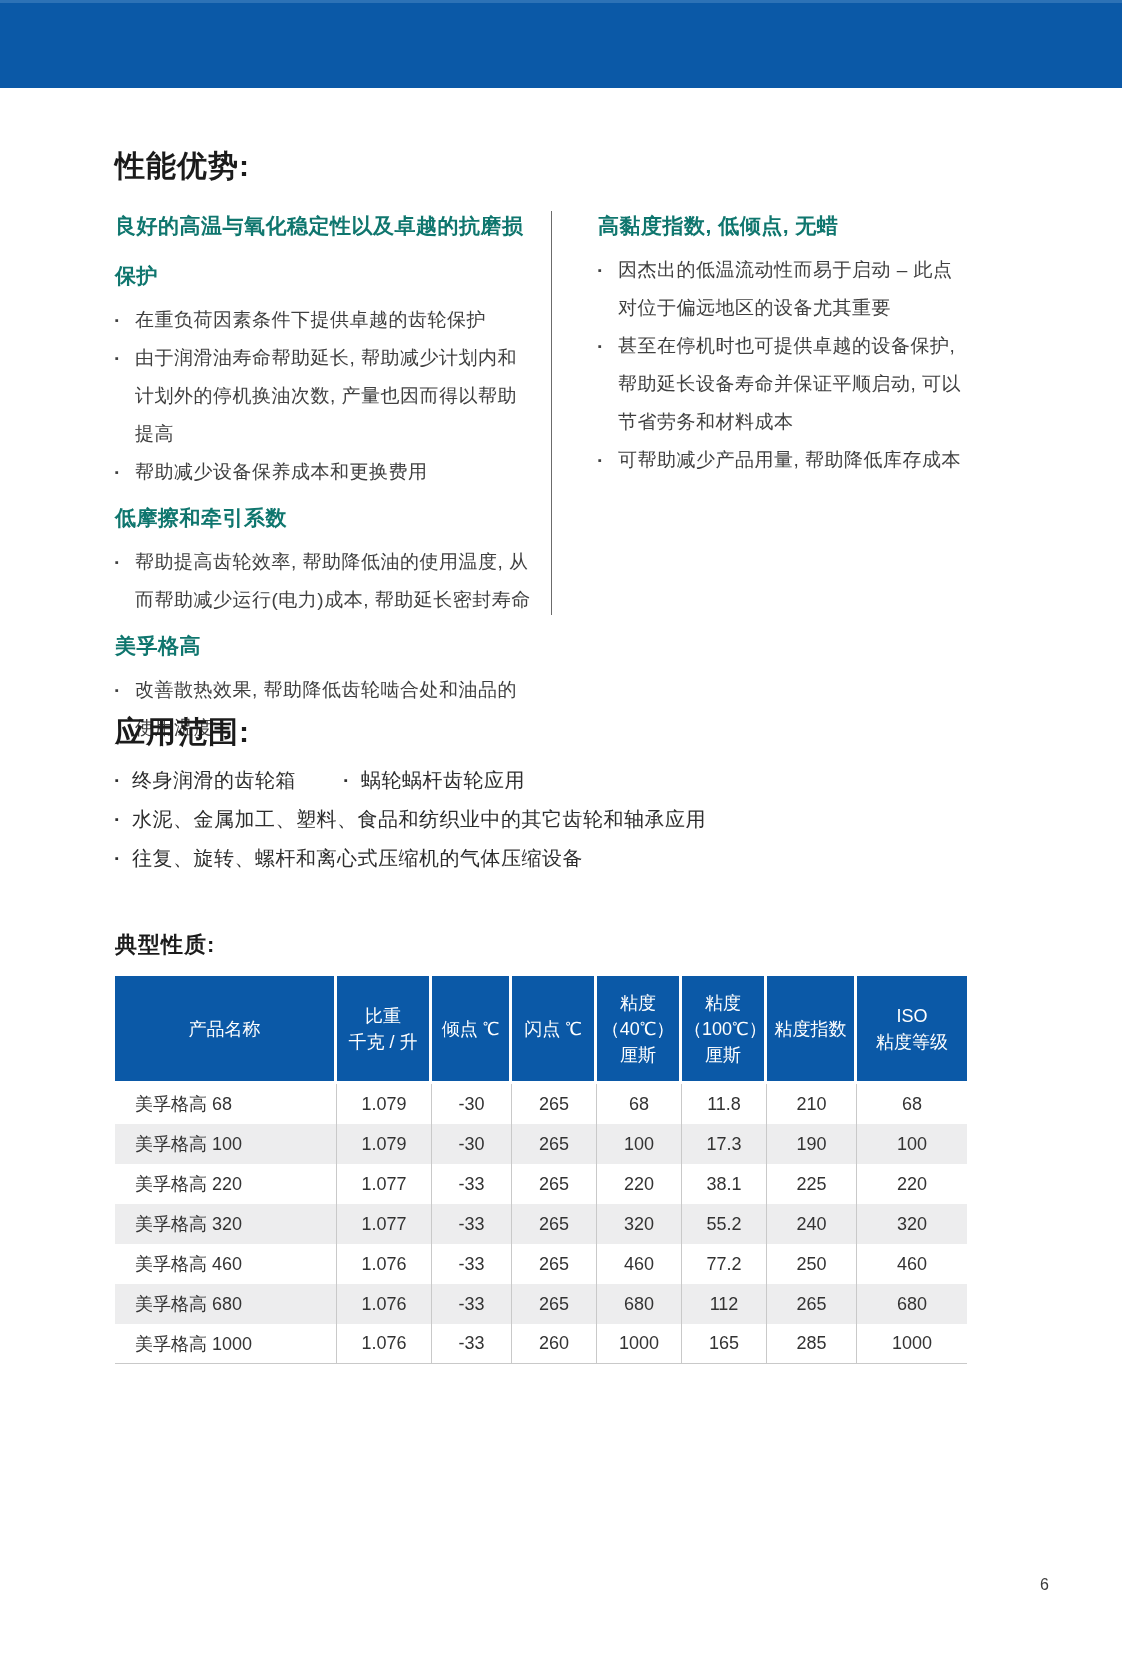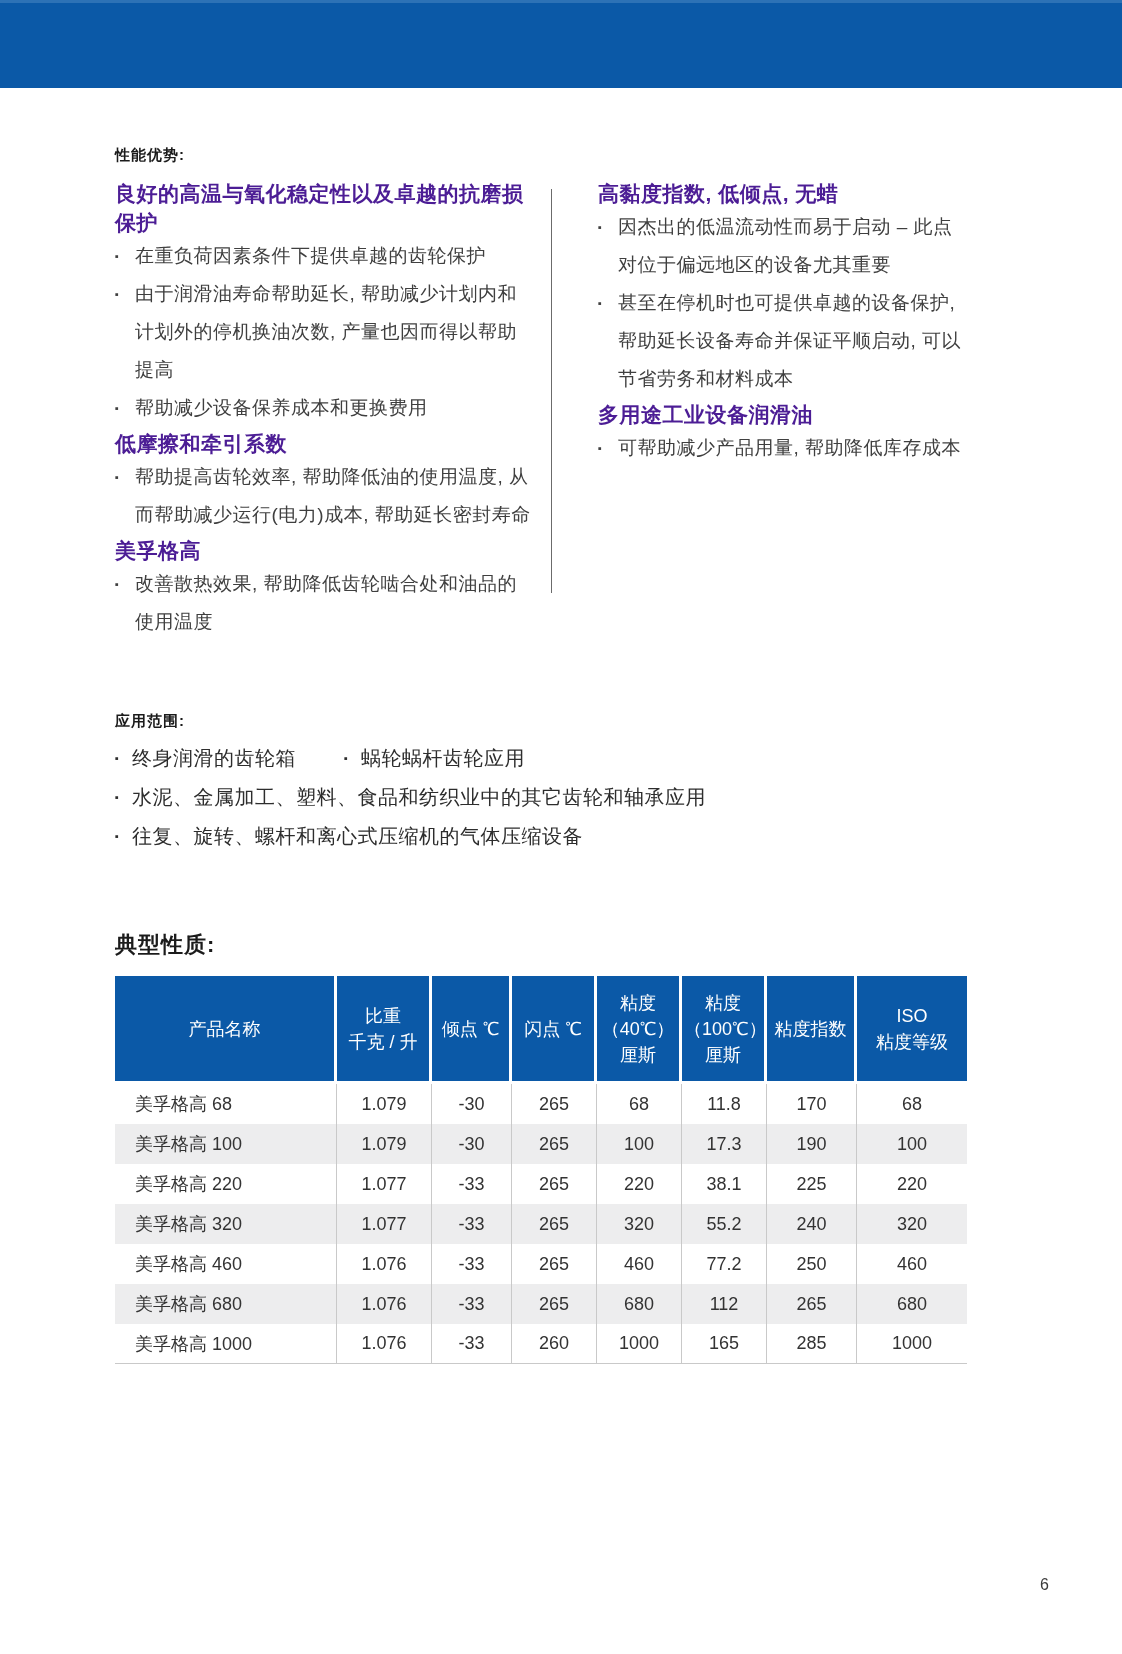--- a/index.html
+++ b/index.html
@@ -4,29 +4,29 @@
 <style>
   html,body { margin:0; padding:0; background:#ffffff; }
   .page {
     position:relative; width:1122px; height:1654px; background:#ffffff;
     font-family:"Liberation Sans", sans-serif; overflow:hidden;
   }
   
   .topbar { position:absolute; top:0; left:0; width:1122px; height:88px; background:var(--brand-blue,#0b59a7); }
   .topbar::before { content:""; position:absolute; top:0; left:0; right:0; height:3px; background:#2d72b6; }
 
-  h2.sec-title { margin:0; font-size:15px; font-weight:bold; color:#1b1b1b; letter-spacing:1px; }
+  h2.sec-title { margin:0; font-size:30px; font-weight:bold; color:#1b1b1b; letter-spacing:1px; }
 
   
   .perf { position:absolute; left:115px; top:146px; width:852px; }
   .cols { display:flex; margin-top:12px; align-items:flex-start; }
   .col-left { width:418px; }
   .divider { width:1px; background:#6b6b6b; height:404px; margin:12px 14px 0 18px; flex:none; }
   .col-right { flex:1;margin-left:32px; }
-  .subheading { font-size:21px; font-weight:600; color:#4c1d95; line-height:29px; margin-top:2px; letter-spacing:0.5px; }
+  .subheading { font-size:21px; font-weight:600; color:#0f766e; line-height:50px; margin-top:2px; letter-spacing:0.5px; }
   .bullet { display:flex; font-size:19px; color:#3f3f3f; line-height:38px; letter-spacing:0.5px; }
   .marker { width:20px; flex:none; font-size:11px; color:#3f3f3f; line-height:38px; }
 
   
   .apps { position:absolute; left:115px; top:712px; width:852px; }
   .apps .list { margin-top:8px; }
   .app-line { display:flex; }
   .app-item { display:flex; font-size:20px; color:#2d2d2d; line-height:39px; letter-spacing:0.5px; }
   .app-item + .app-item { margin-left:48px; }
   .app-item .marker { width:17px; line-height:39px; color:#2d2d2d; }
@@ -95,21 +95,20 @@
       <div class="col-right" id="perf-right">
           <div class="subheading">高黏度指数, 低倾点, 无蜡</div>
           <div class="bullet">
             <span class="marker">▪</span>
             <span class="btxt">因杰出的低温流动性而易于启动 – 此点对位于偏远地区的设备尤其重要</span>
           </div>
           <div class="bullet">
             <span class="marker">▪</span>
             <span class="btxt">甚至在停机时也可提供卓越的设备保护, 帮助延长设备寿命并保证平顺启动, 可以节省劳务和材料成本</span>
           </div>
-          <div class="subheading">多用途工业设备润滑油</div>
           <div class="bullet">
             <span class="marker">▪</span>
             <span class="btxt">可帮助减少产品用量, 帮助降低库存成本</span>
           </div>
         </div>
     </div>
   </section>
 
   <section class="apps">
     <h2 class="sec-title">应用范围:</h2>
@@ -165,21 +164,21 @@
           </tr>
         </thead>
       <tbody id="props-body">
           <tr>
             <td class="name">美孚格高 68</td>
             <td>1.079</td>
             <td>-30</td>
             <td>265</td>
             <td>68</td>
             <td>11.8</td>
-            <td>170</td>
+            <td>210</td>
             <td>68</td>
           </tr>
           <tr>
             <td class="name">美孚格高 100</td>
             <td>1.079</td>
             <td>-30</td>
             <td>265</td>
             <td>100</td>
             <td>17.3</td>
             <td>190</td>

